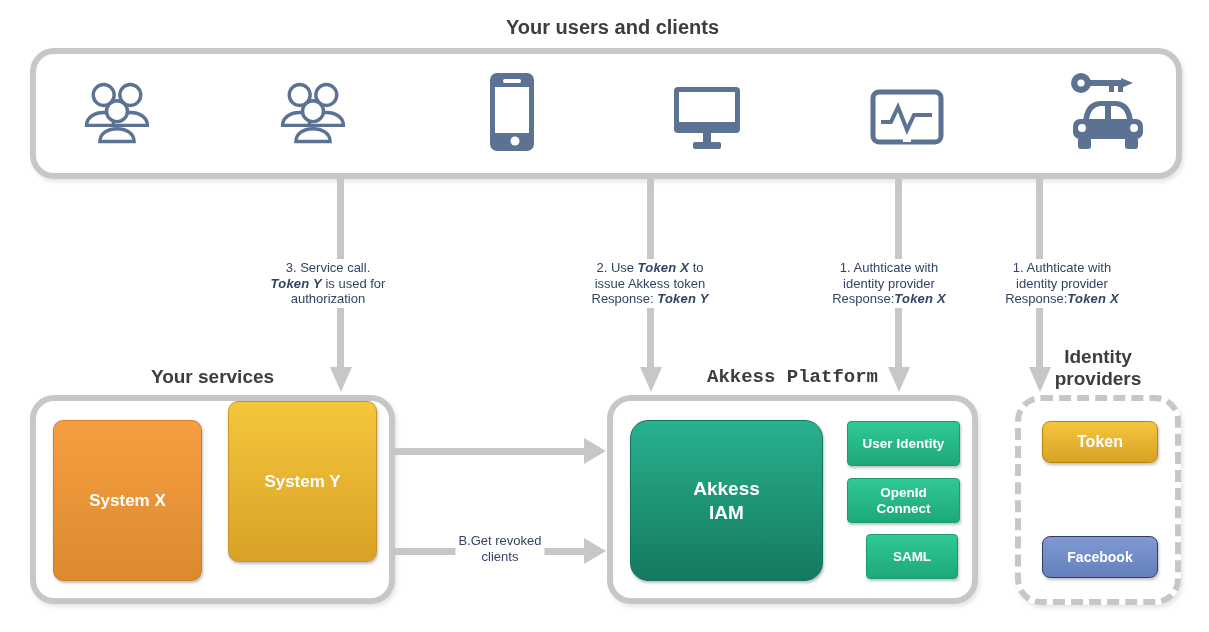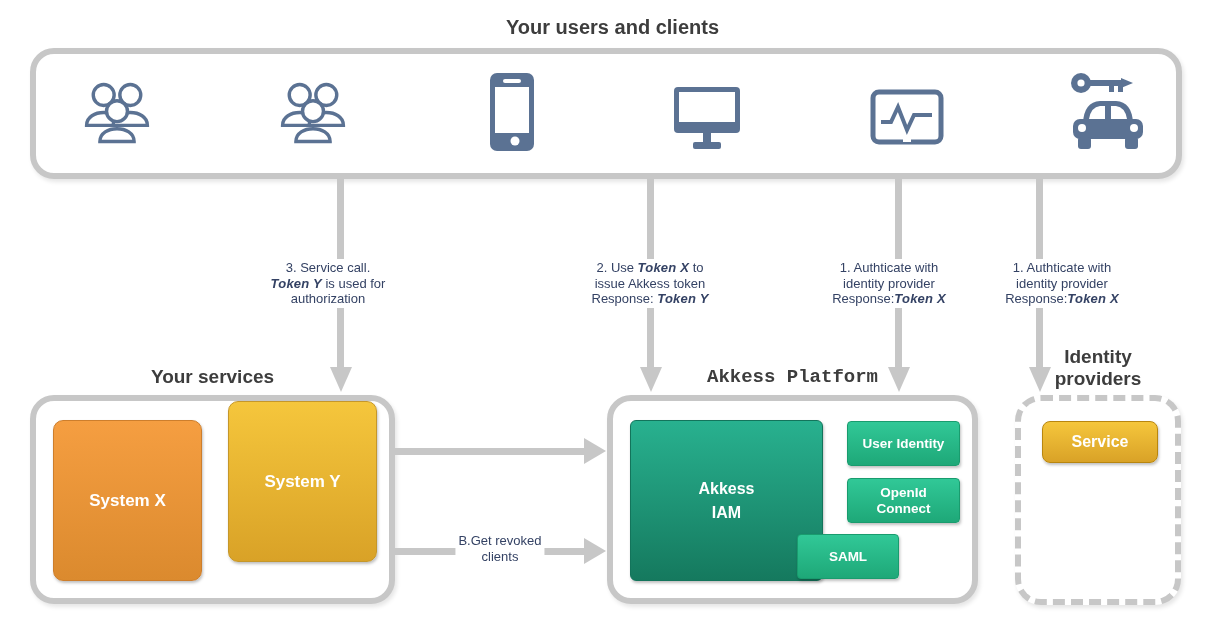--- a/index.html
+++ b/index.html
@@ -28,21 +28,21 @@
   .note{position:absolute;transform:translateX(-50%);background:#fff;color:var(--note);
         font-size:13px;line-height:15.5px;text-align:center;white-space:nowrap;padding:1px 3px;}
   .note b i{letter-spacing:.2px;}
 
   .node{position:absolute;box-sizing:border-box;display:flex;align-items:center;justify-content:center;
         text-align:center;color:#fff;font-weight:bold;border-radius:10px;
         box-shadow:1px 2px 3px rgba(0,0,0,0.25);}
   .node.sysx{background:linear-gradient(var(--orange1),var(--orange2));border:1px solid #cd7e2c;font-size:17px;}
   .node.sysy{background:linear-gradient(var(--gold1),var(--gold2));border:1px solid #c5972a;font-size:17px;}
   .node.iam{background:linear-gradient(var(--teal1),var(--teal2));border:1px solid #13745b;
-            border-radius:6px;font-size:16px;line-height:24px;}
+            border-radius:18px;font-size:19px;line-height:24px;}
   .node.green{background:linear-gradient(var(--green1),var(--green2));border:1px solid #199c6e;
               border-radius:4px;font-size:13.5px;line-height:16px;padding:0 14px;}
   .node.goldbtn{background:linear-gradient(var(--gold1),var(--gold2));border:1.5px solid #b8860f;
               border-radius:8px;font-size:16px;}
   .node.bluebtn{background:linear-gradient(var(--blue1),var(--blue2));border:1.5px solid #323f55;
               border-radius:8px;font-size:14px;}
 </style>
 </head>
 <body>
 
@@ -171,22 +171,23 @@
   <div class="title med" style="left:607px;width:371px;top:366px;font-family:Liberation Mono, monospace;">Akkess Platform</div>
   <div class="frame" style="left:607px;top:395px;width:371px;height:209px;"></div>
   <div class="node iam" style="left:630px;top:420px;width:193px;height:161px;">
     <div>
       <div>Akkess</div>
       <div>IAM</div>
     </div>
   </div>
   <div class="node green" style="left:847px;top:421px;width:113px;height:45px;">User Identity</div>
   <div class="node green" style="left:847px;top:478px;width:113px;height:45px;">OpenId Connect</div>
-  <div class="node green" style="left:797px;top:534px;width:102px;height:45px;">SAML</div>
+  <div class="node green" style="left:866px;top:534px;width:92px;height:45px;">SAML</div>
 
   <div class="title med" style="left:1015px;width:166px;top:346px;">
     <div>Identity</div>
     <div>providers</div>
   </div>
   <div class="frame dashed" style="left:1015px;top:395px;width:166px;height:210px;"></div>
-  <div class="node goldbtn" style="left:1042px;top:421px;width:116px;height:42px;">Service</div>
+  <div class="node goldbtn" style="left:1042px;top:421px;width:116px;height:42px;">Token</div>
+  <div class="node bluebtn" style="left:1042px;top:536px;width:116px;height:42px;">Facebook</div>
 
 </div>
 
 </body></html>

